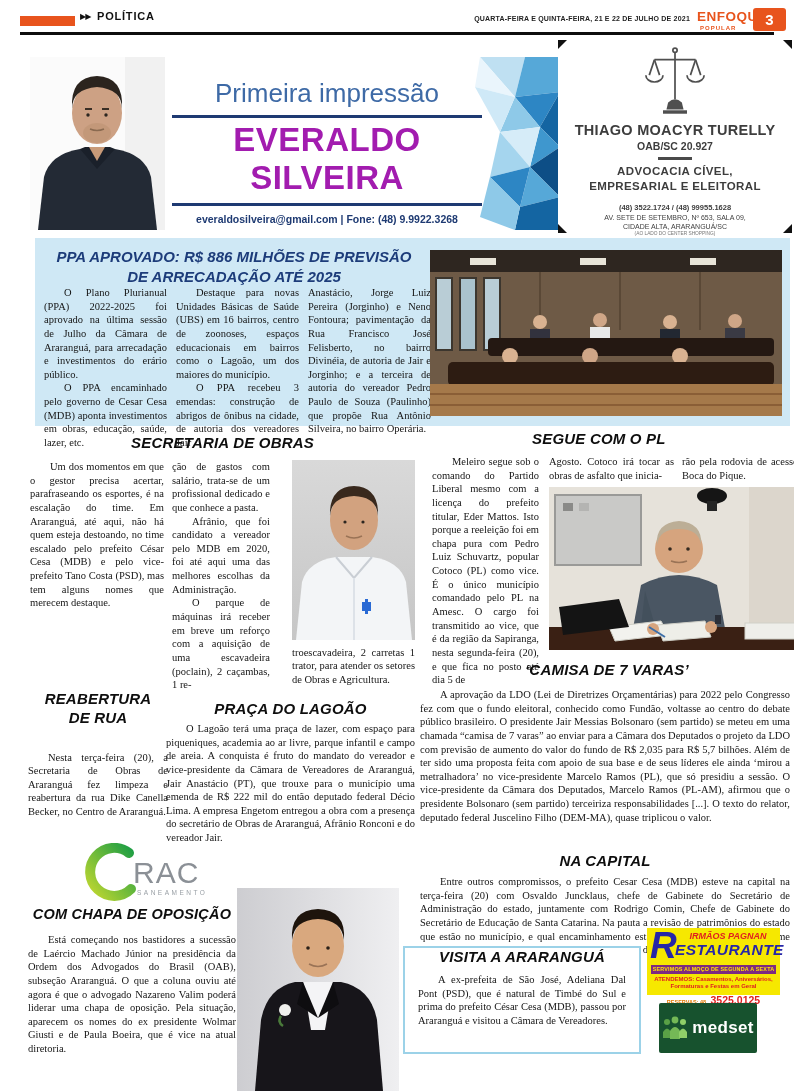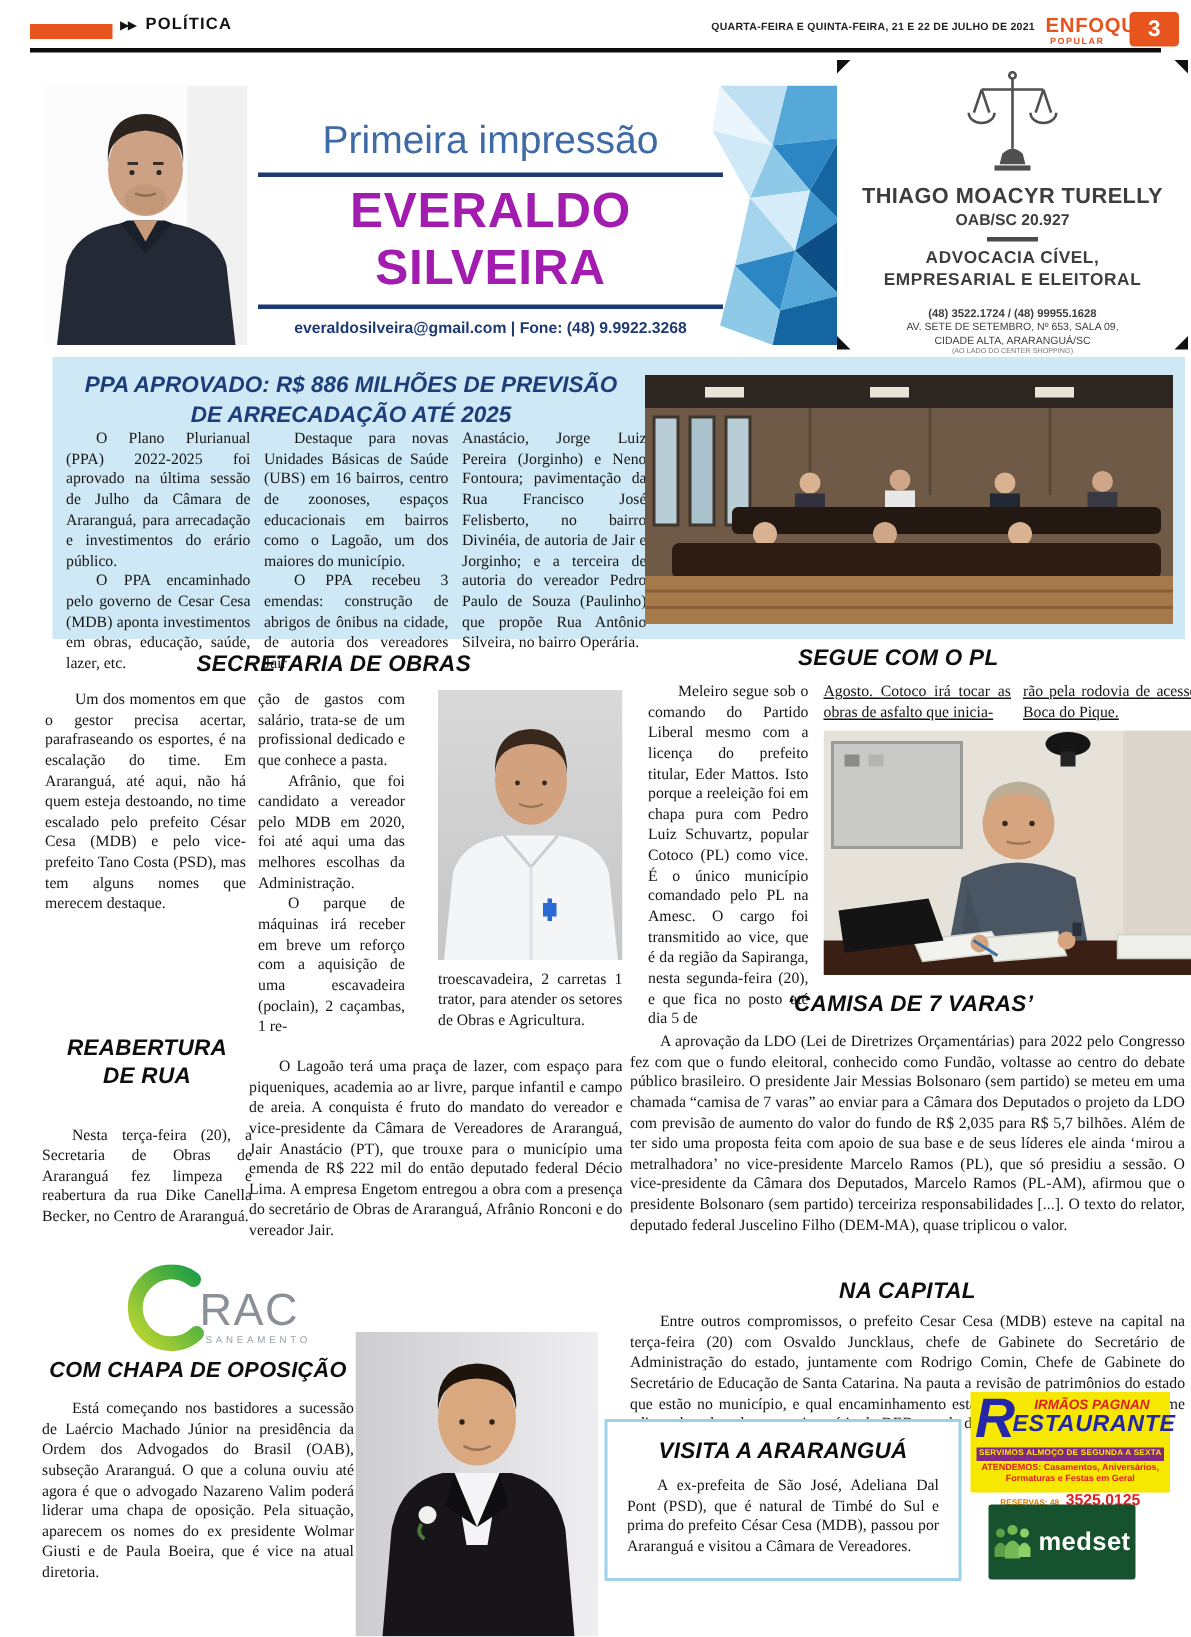--- a/index.html
+++ b/index.html
@@ -64,42 +64,42 @@
   .sec-c2b{width:123px;}
   .afranio{width:123px;height:180px;}
   .sec-caption{margin-top:2px;}
   
   .pl-region{left:420px;top:430px;width:372px;}
   .pl-title{position:absolute;left:112px;top:0;}
   .pl-row{position:absolute;left:12px;top:25px;display:flex;gap:10px;}
   .pl-c1{width:107px;}
   .pl-right{width:259px;}
   .pl-cont{display:flex;gap:8px;}
-  .pl-cont div{width:125px;text-decoration:underline;}
+  .pl-cont div{width:125px;}
   .cotoco{width:259px;height:163px;margin-top:5px;}
   .camisa-title{position:absolute;left:105px;top:231px;}
   .camisa-text{left:420px;top:688px;width:370px;}
   
   .reab{left:28px;top:690px;width:140px;text-align:center;}
   .reab .h-sec{line-height:1.25;display:block;}
   .reab-text{margin-top:23px;}
   .praca{left:166px;top:700px;width:249px;}
   .praca .h-sec{display:block;text-align:center;}
   .praca-text{margin-top:5px;}
   .rac{left:85px;top:843px;width:132px;height:62px;}
   .capital{left:420px;top:852px;width:370px;}
   .capital .h-sec{display:block;text-align:center;}
   .capital-text{margin-top:6px;}
   .chapa{left:28px;top:906px;width:208px;}
   .chapa .h-sec{display:block;text-align:center;font-size:14.5px;}
   .chapa-text{margin-top:11px;}
   .suitphoto{left:237px;top:888px;width:162px;height:203px;}
   
   .visita{left:403px;top:946px;width:234px;height:104px;border:2px solid #9cd2e8;background:#fff;}
-  .visita .h-sec{display:block;text-align:center;margin-top:11px;}
+  .visita .h-sec{display:block;text-align:center;margin-top:0;}
   .visita-text{margin:8px 13px 0 13px;}
   
   .rest{left:647px;top:928px;width:133px;height:67px;background:#f6e800;font-family:"Liberation Sans",sans-serif;}
   .rest-r{position:absolute;left:3px;top:-3px;font-size:37px;font-weight:bold;font-style:italic;color:#2626a8;}
   .rest-l1{position:absolute;left:32px;top:3px;width:98px;text-align:center;font-size:9px;font-weight:bold;font-style:italic;color:#e02020;}
   .rest-l2{position:absolute;left:28px;top:13px;font-size:15.5px;font-weight:bold;font-style:italic;letter-spacing:.4px;color:#2626a8;}
   .rest-banner{position:absolute;left:4px;top:37px;width:125px;height:9px;background:#7d2a80;
                color:#ffe400;font-size:5.4px;font-weight:bold;text-align:center;line-height:9px;letter-spacing:.2px;}
   .rest-serv{position:absolute;left:2px;top:48px;width:129px;text-align:center;font-size:6px;font-weight:bold;
              color:#e02020;line-height:1.2;white-space:pre-line;}
@@ -329,20 +329,21 @@
 
 <div class="abs reab">
   <span class="h-sec">REABERTURA</span>
   <span class="h-sec">DE RUA</span>
   <div class="reab-text bt">
     <p>Nesta terça-feira (20), a Secretaria de Obras de Araranguá fez limpeza e reabertura da rua Dike Canella Becker, no Centro de Araranguá.</p>
   </div>
 </div>
 
 <div class="abs praca">
+  <span class="h-sec">PRAÇA DO LAGOÃO</span>
   <div class="praca-text bt">
     <p>O Lagoão terá uma praça de lazer, com espaço para piqueniques, academia ao ar livre, parque infantil e campo de areia. A conquista é fruto do mandato do vereador e vice-presidente da Câmara de Vereadores de Araranguá, Jair Anastácio (PT), que trouxe para o município uma emenda de R$ 222 mil do então deputado federal Décio Lima. A empresa Engetom entregou a obra com a presença do secretário de Obras de Araranguá, Afrânio Ronconi e do vereador Jair.</p>
   </div>
 </div>
 
 <svg class="abs rac" viewBox="0 0 132 62">
   <defs>
       <linearGradient id="racg" x1="0" y1="1" x2="1" y2="0">
     <stop offset="0" stop-color="#c2d830"></stop>
         <stop offset="1" stop-color="#1e9e44"></stop>

